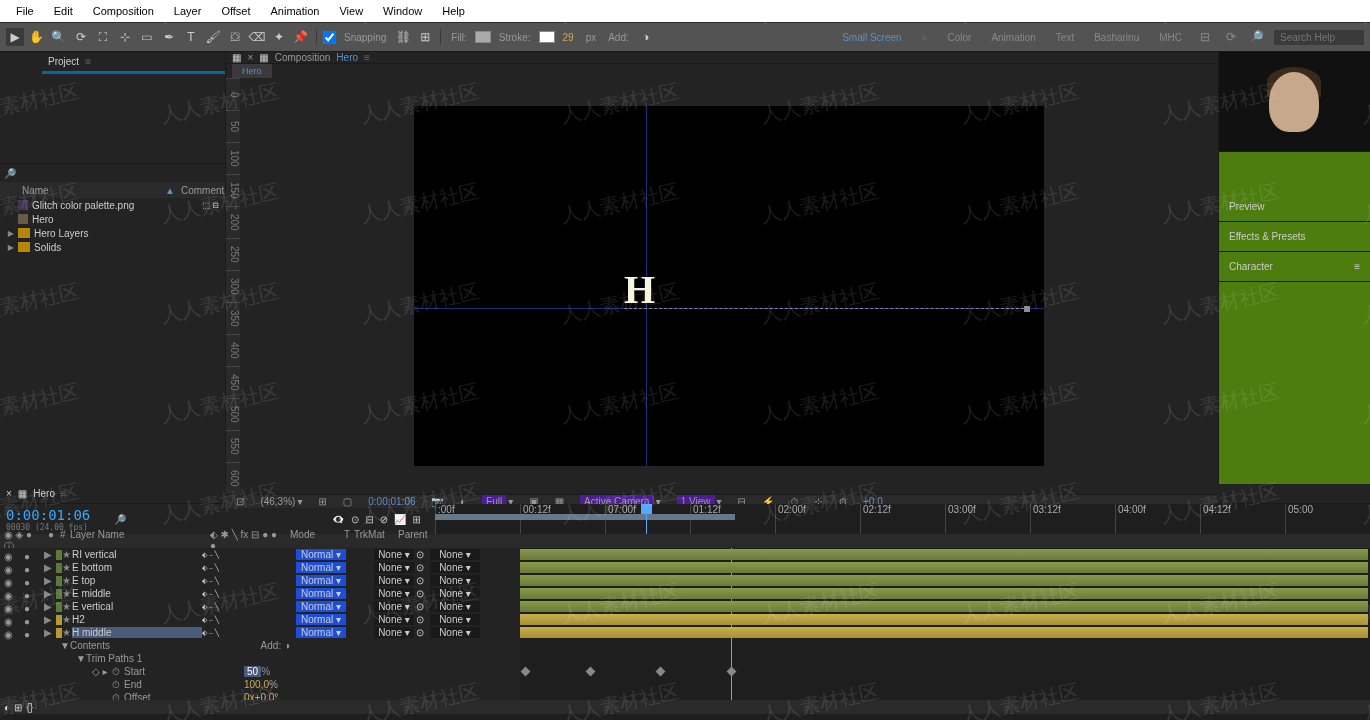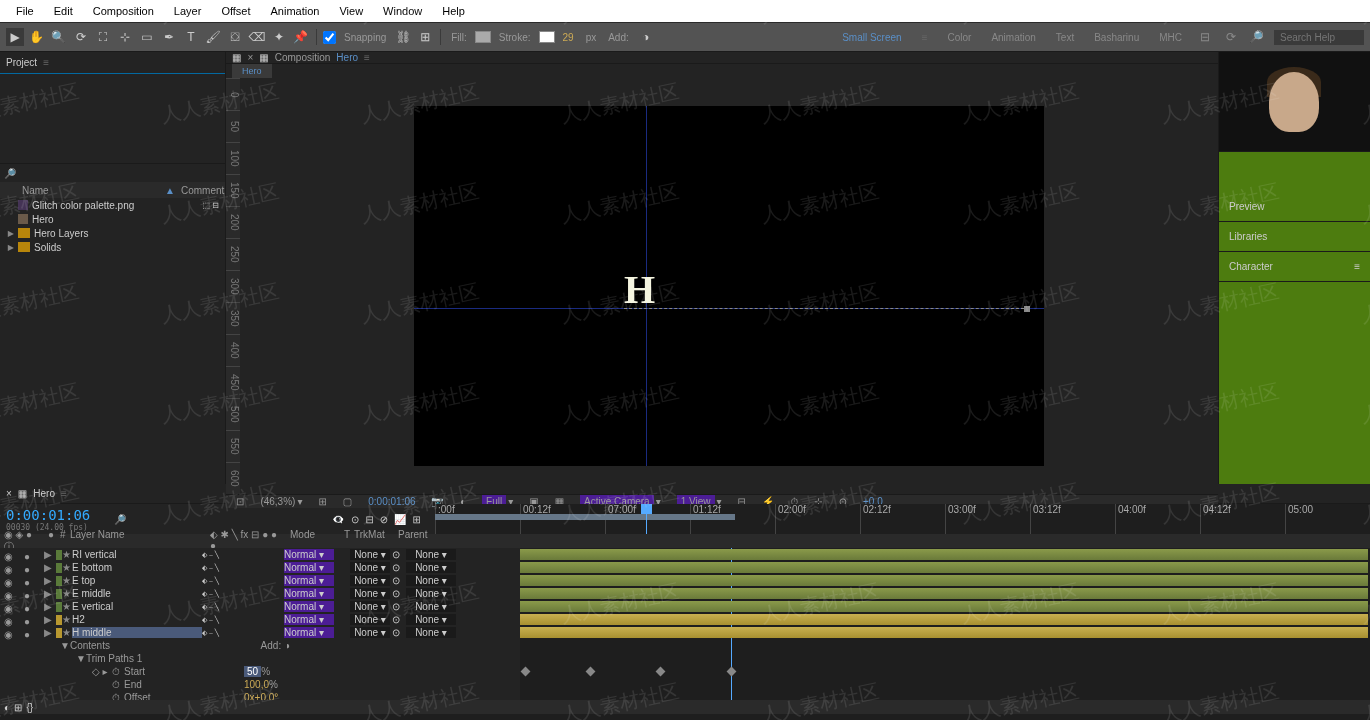--- a/index.html
+++ b/index.html
@@ -19,21 +19,21 @@
 .topbar-right { margin-left:auto; display:flex; gap:8px; align-items:center; }
 .topbar-right span { color:#888; padding:0 6px; }
 .topbar-right .ws { color:#5a8fc7; }
 .topbar-right input { background:#3a3a3a; border:none; color:#ccc; padding:2px 6px; width:90px; }
 
 
 .main { display:flex; height:432px; }
 
 
 .project { width:226px; background:#232323; display:flex; flex-direction:column; border-right:1px solid #1a1a1a; }
-.project-tab-row { height:22px; display:flex; align-items:center; padding:0 6px; border-bottom:1px solid #0369a1; }
+.project-tab-row { height:22px; display:flex; align-items:center; padding:0 6px; border-bottom:3px solid #0369a1;margin-left:42px; }
 .project-preview { height:90px; border-bottom:1px solid #1a1a1a; }
 .project-search { height:18px; display:flex; align-items:center; padding:0 4px; }
 .project-header { height:16px; display:flex; align-items:center; padding:0 4px; background:#2a2a2a; font-size:9px; color:#999; }
 .project-header .name-col { flex:1; padding-left:18px; }
 .project-list { flex:1;text-align:right; }
 .project-row { height:14px; display:flex; align-items:center; padding-left:6px; gap:4px; color:#ccc; }
 .project-row .tw { width:8px; font-size:8px; color:#888; }
 .folder-icon { width:12px; height:10px; background:#b8860b; }
 .file-icon { width:10px; height:10px; background:#435; }
 .project-footer { height:22px; display:flex; align-items:center; gap:4px; padding:0 4px; background:#2a2a2a; }
@@ -92,21 +92,21 @@
 .tl-right { flex:1; background:#1e1e1e; position:relative; }
 .layer-row { height:13px; display:flex; align-items:center; color:#ccc; font-size:9px; }
 .layer-row .av { width:44px; display:flex; gap:2px; padding-left:4px; }
 .layer-row .eye { width:8px; height:8px; color:#999; }
 .layer-row .twirl { width:12px; color:#888; }
 .layer-row .color { width:6px; height:10px; }
 .layer-row .star { width:10px; color:#888; }
 .layer-row .lname { width:130px; }
 .layer-row.sel .lname { background:#4a5a7a; }
 .layer-row .sw { width:80px; display:flex; gap:1px; font-size:7px; }
-.layer-row .mode { width:50px; background:#4c1d95; margin:0 2px; text-align:left; }
+.layer-row .mode { width:50px; background:#1d4ed8; margin:0 14px; text-align:center; }
 .layer-row .trk { width:40px; background:#1a1a1a; margin:0 2px; text-align:center; }
 .layer-row .par { width:50px; background:#1a1a1a; margin:0 2px; text-align:center; }
 .prop-row { height:13px; display:flex; align-items:center; color:#999; font-size:9px; padding-left:60px; }
 .prop-row .kf { width:20px; display:flex; gap:2px; }
 .prop-row .pname { width:120px; }
 .prop-row .val { color:#ca5; }
 .prop-row .val.editing { background:#4a5a7a; color:#fff; padding:0 3px; }
 .layer-bar { position:absolute; height:11px; }
 .bar-green { background:linear-gradient(#8a9a4a,#6a7a3a); }
 .bar-yellow { background:linear-gradient(#c8b050,#a89030); }
@@ -305,21 +305,21 @@
     </div>
   </div>
 
   <div class="rightcol">
     <div class="webcam">
       <div class="hair"></div>
         <div class="head"></div>
     </div>
     <div style="height:40px"></div>
     <div class="panel-row">Preview</div>
-    <div class="panel-row">Libraries</div>
+    <div class="panel-row">Effects &amp; Presets</div>
     <div class="panel-row">
         <span>Character</span>
         <span style="margin-left:auto">≡</span>
       </div>
   </div>
 </div>
 
 <div class="timeline">
   <div class="tl-tab-row">
     <span>×</span>

